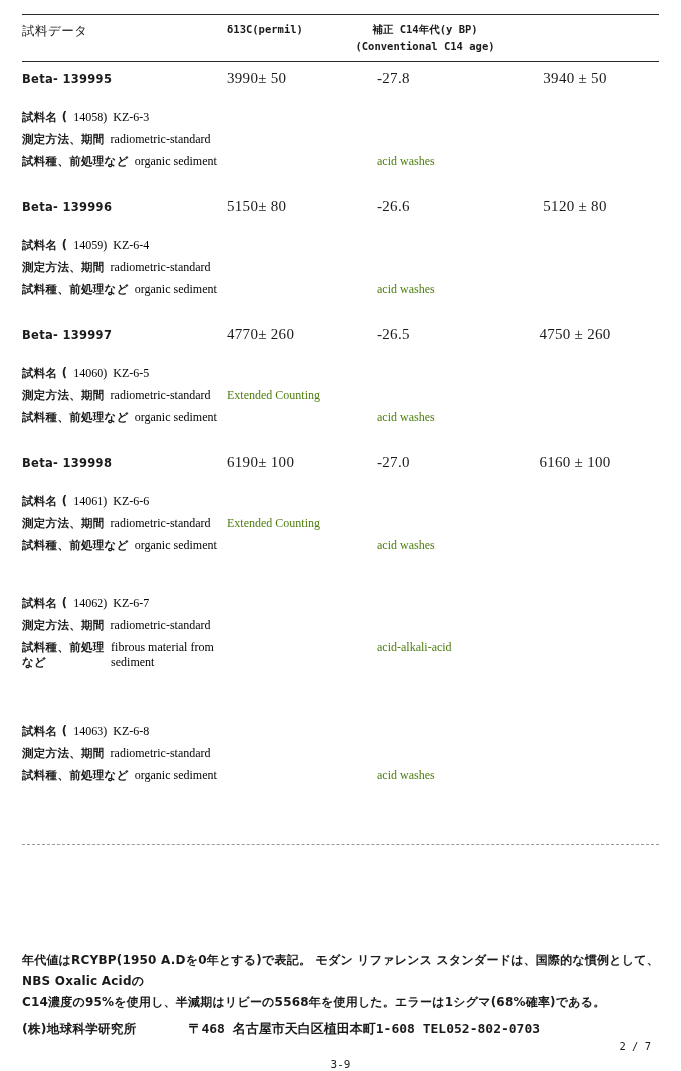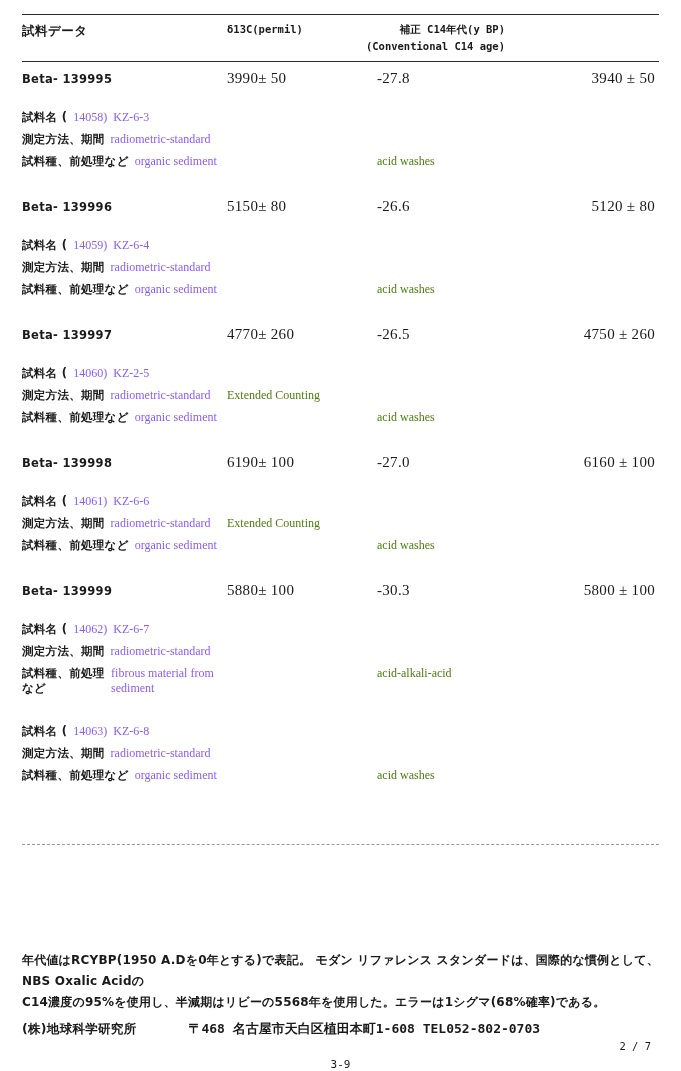--- a/index.html
+++ b/index.html
@@ -35,26 +35,26 @@
   }
 
   .head-row {
     display: flex;
     align-items: flex-start;
     padding: 6px 0 6px 0;
   }
   .col-a { width: 205px; }
   .col-b { width: 150px; text-align: left; }
   .col-c { width: 118px; text-align: left; }
-  .col-d { width: 160px; text-align: right; }
+  .col-d { width: 160px; text-align: center; }
 
   .head-jp {
     font-family: "DejaVu Sans", sans-serif;
     font-size: 12.5px;
-    font-weight: bold;
+    font-weight: normal;
     letter-spacing: 0.5px;
     line-height: 1.55;
   }
   .head-en {
     font-family: "DejaVu Sans Mono", monospace;
     font-size: 10.5px;
     font-weight: bold;
     line-height: 1.6;
   }
 
@@ -93,21 +93,21 @@
   }
   .meta-label {
     font-family: "DejaVu Sans", sans-serif;
     font-size: 11.5px;
     font-weight: bold;
     letter-spacing: 0.3px;
   }
   .meta-val {
     font-family: "Liberation Serif", serif;
     font-size: 12px;
-    color: #8b5cf6;
+    color: #000000;
     padding-left: 6px;
   }
 
   .row-cells {
     display: flex;
     align-items: baseline;
     width: 100%;
   }
   .cell-name { width: 205px; display: flex; align-items: center; }
   .cell-mid  { width: 150px; }
@@ -261,21 +261,21 @@
     <div class="line1">
       <div class="beta-id">Beta- 139997</div>
       <div class="col-b val">4770± 260</div>
       <div class="col-c val">-26.5</div>
       <div class="col-d val">4750 ± 260</div>
     </div>
     <div class="meta">
       <div class="meta-row">
         <span class="meta-label">試料名 (</span>
         <span class="meta-val">14060)</span>
-        <span class="meta-val">KZ-2-5</span>
+        <span class="meta-val">KZ-6-5</span>
       </div>
       <div class="meta-row">
         <div class="row-cells">
           <div class="cell-name">
             <span class="meta-label">測定方法、期間</span>
             <span class="meta-val">radiometric-standard</span>
           </div>
           <div class="cell-mid sub-note">Extended Counting</div>
         </div>
       </div>
@@ -321,26 +321,20 @@
             <span class="meta-val">organic sediment</span>
           </div>
           <div class="cell-mid"></div>
           <div class="cell-d13 sub-note">acid washes</div>
         </div>
       </div>
     </div>
   </div>
 
   <div class="sample">
-    <div class="line1">
-      <div class="beta-id">Beta- 139999</div>
-      <div class="col-b val">5880± 100</div>
-      <div class="col-c val">-30.3</div>
-      <div class="col-d val">5800 ± 100</div>
-    </div>
     <div class="meta">
       <div class="meta-row">
         <span class="meta-label">試料名 (</span>
         <span class="meta-val">14062)</span>
         <span class="meta-val">KZ-6-7</span>
       </div>
       <div class="meta-row">
         <div class="row-cells">
           <div class="cell-name">
             <span class="meta-label">測定方法、期間</span>

